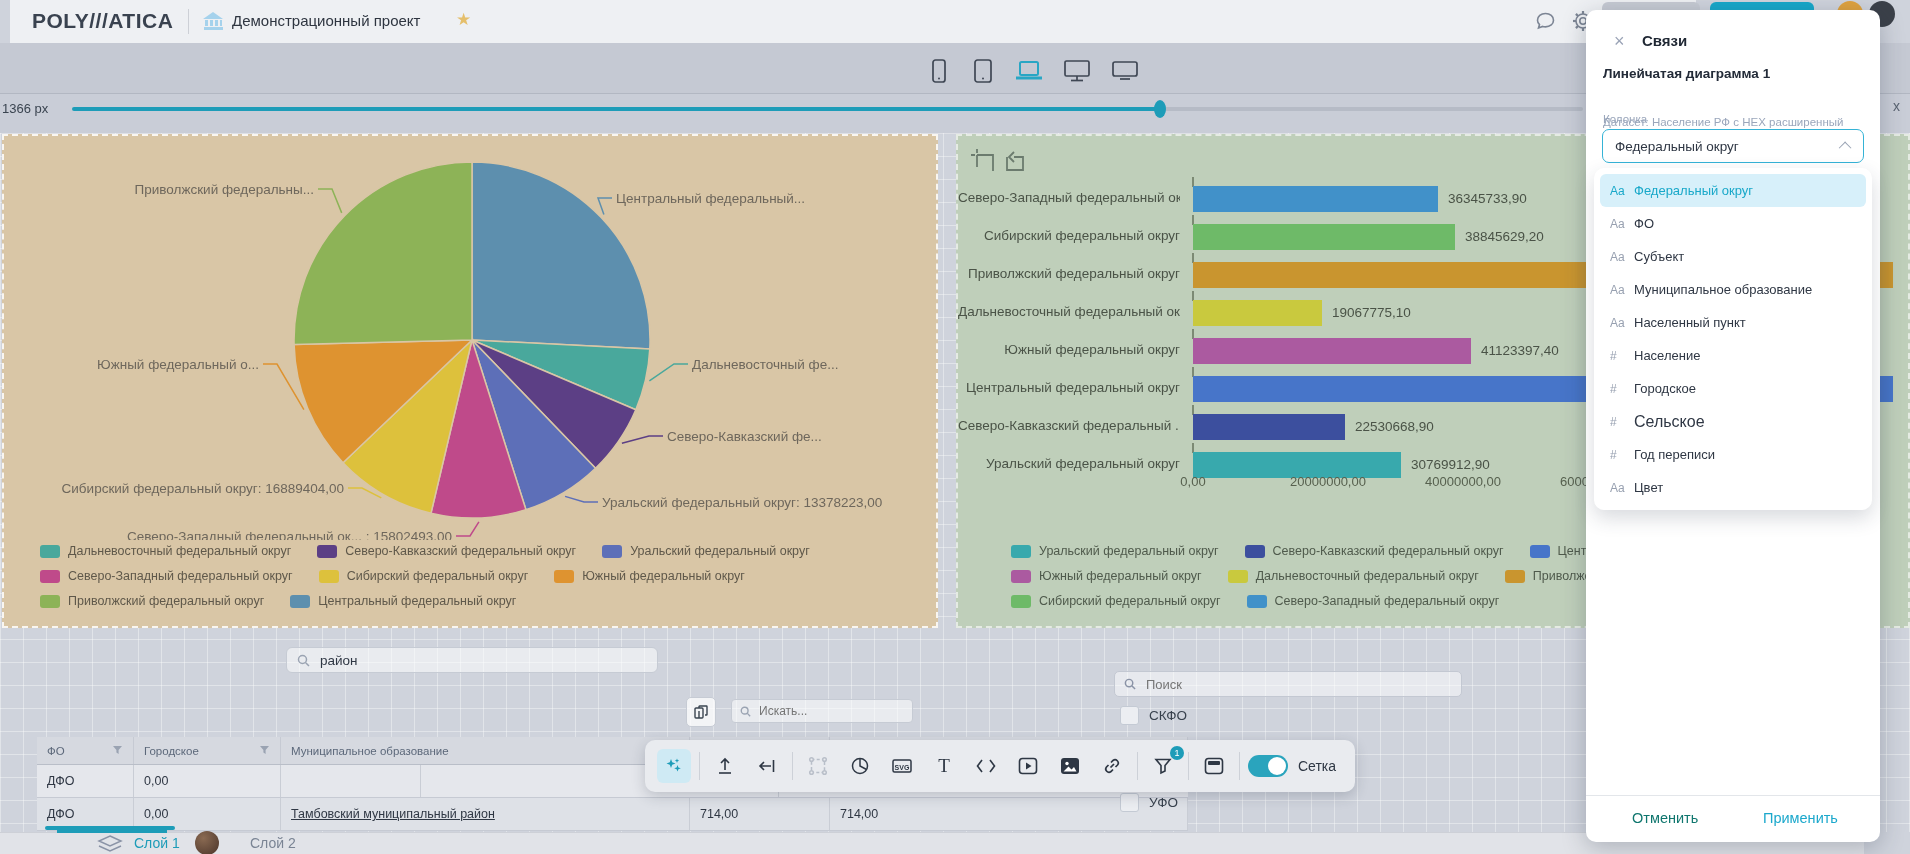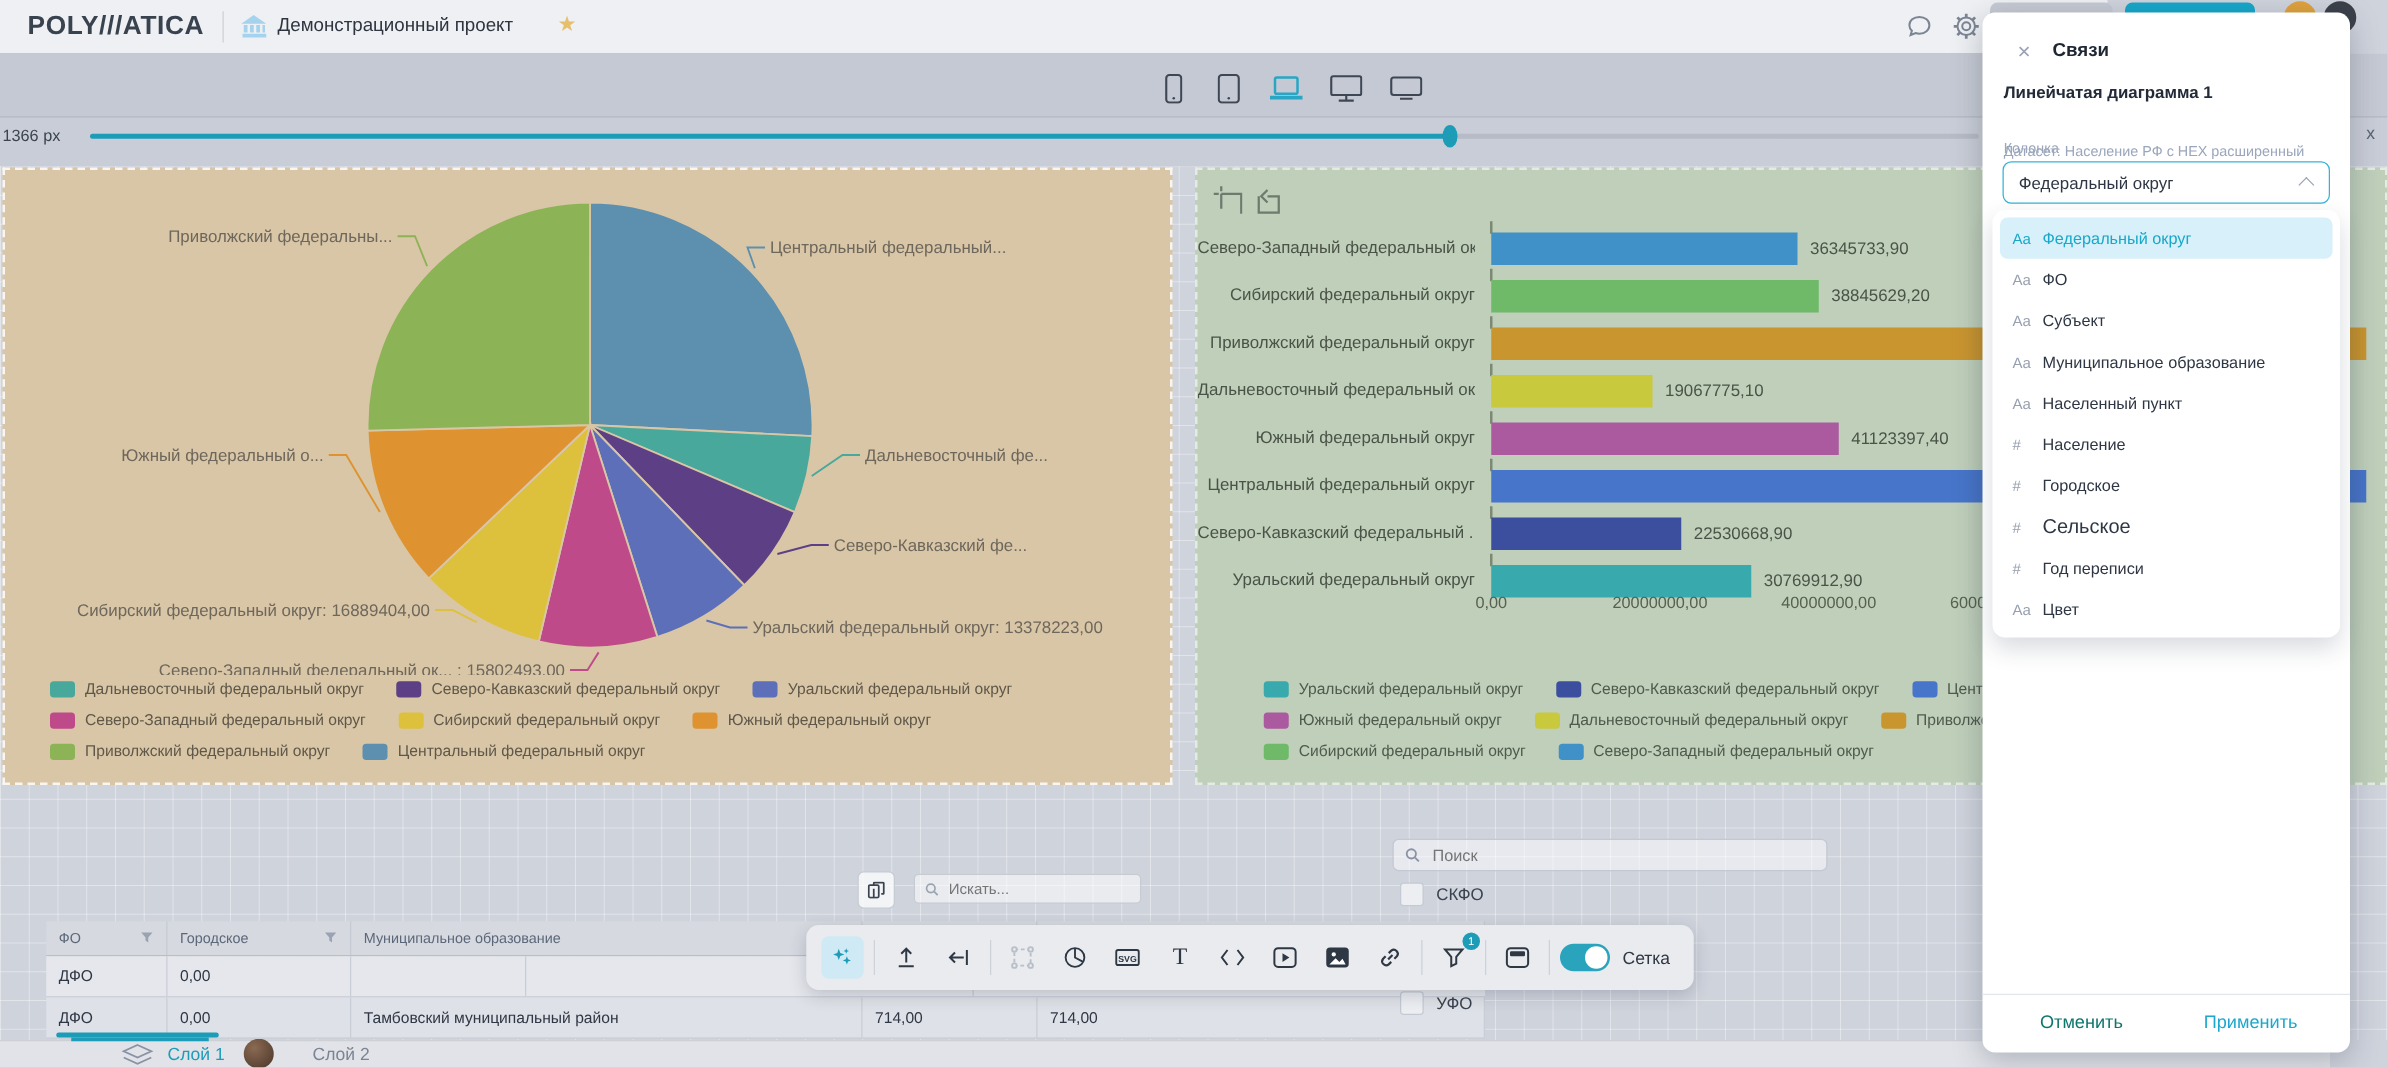--- a/index.html
+++ b/index.html
@@ -9,21 +9,21 @@
   .widget-grid{background-image:linear-gradient(rgba(255,255,255,.22) 1px,transparent 1px),linear-gradient(90deg,rgba(255,255,255,.22) 1px,transparent 1px);background-size:23px 23px;}
   input{font-family:"Liberation Sans",sans-serif;outline:none;}
   .tb-icon{display:flex;align-items:center;justify-content:center;width:34px;height:34px;border-radius:6px;}
   .sep{width:1px;height:28px;background:#cdd1d8;}
 </style>
 </head>
 <body>
 
 <div id="stage">
 
-  <div class="abs" style="left:0;top:0;width:1686px;height:43px;background:#eef0f3;border-bottom:2px solid #be185d;">
+  <div class="abs" style="left:10px;top:0;width:1686px;height:43px;background:#eef0f3;border-bottom:2px solid #be185d;">
     <span class="abs" style="left:22px;top:9px;font-size:21px;font-weight:bold;letter-spacing:.5px;color:#39424f;">POLY///ATICA</span>
     <span class="abs" style="left:178px;top:9px;width:1px;height:25px;background:#cdd0d6;"></span>
     <span class="abs" style="left:192px;top:11px;">
       <svg width="22" height="20" viewBox="0 0 22 20">
           <path d="M11 1 L21 8 H1 Z" fill="#a5d2ec"></path>
           <rect x="3" y="9" width="3" height="6" fill="#a5d2ec"></rect>
           <rect x="8" y="9" width="3" height="6" fill="#a5d2ec"></rect>
           <rect x="13" y="9" width="3" height="6" fill="#a5d2ec"></rect>
           <rect x="18" y="9" width="2" height="6" fill="#a5d2ec"></rect>
           <rect x="2" y="16" width="19" height="3" fill="#a5d2ec"></rect>
@@ -260,20 +260,29 @@
             <span style="font-size: 12.5px; color: rgb(79, 90, 76);">Сибирский федеральный округ</span>
           </span>
           <span style="display: flex; align-items: center; gap: 8px; white-space: nowrap;">
             <span style="display: inline-block; width: 20px; height: 13px; border-radius: 3px; background: rgb(65, 145, 201);"></span>
             <span style="font-size: 12.5px; color: rgb(79, 90, 76);">Северо-Западный федеральный округ</span>
           </span>
         </div>
       </div>
   </div>
 
+  <div class="abs" style="left:286px;top:647px;width:372px;height:26px;background:rgba(255,255,255,.55);border:1px solid #c6cbd4;border-radius:6px;display:flex;align-items:center;gap:8px;padding:0 10px;box-sizing:border-box;z-index:2;">
+    <span style="display:flex;">
+      <svg width="13" height="13" viewBox="0 0 13 13" fill="none" stroke="#9aa3b2" stroke-width="1.5">
+          <circle cx="5.5" cy="5.5" r="4"></circle>
+          <line x1="8.7" y1="8.7" x2="12" y2="12"></line>
+        </svg>
+    </span>
+    <input style="border: none; background: transparent; font-size: 13.5px; color: rgb(47, 55, 68); width: 320px;" value="район">
+  </div>
 
   <div class="abs" style="left:686px;top:697px;width:28px;height:28px;background:rgba(255,255,255,.75);border:1px solid #c6cbd4;border-radius:5px;display:flex;align-items:center;justify-content:center;z-index:2;">
     <svg width="14" height="14" viewBox="0 0 14 14" fill="none" stroke="#3a4450" stroke-width="1.4">
         <rect x="1" y="3" width="8" height="10" rx="1"></rect>
         <path d="M5 3 V1.5 a.5.5 0 0 1 .5-.5 H12.5 a.5.5 0 0 1 .5.5 V9.5 a.5.5 0 0 1-.5.5 H11"></path>
         <line x1="5" y1="6" x2="5" y2="13"></line>
       </svg>
   </div>
   <div class="abs" style="left:731px;top:699px;width:182px;height:24px;background:rgba(255,255,255,.55);border:1px solid #c6cbd4;border-radius:4px;display:flex;align-items:center;gap:6px;padding:0 8px;box-sizing:border-box;z-index:2;">
     <span style="display:flex;">
@@ -315,21 +324,21 @@
       </div>
       <div style="display: flex; height: 32px; background: rgb(229, 231, 236); border-bottom: 1px solid rgb(198, 202, 211);">
         <div style="width: 97px; box-sizing: border-box; border-right: 1px solid rgb(201, 205, 213); display: flex; align-items: center; padding: 0px 10px; font-size: 12.5px; color: rgb(47, 55, 68); white-space: nowrap; overflow: hidden;">ДФО</div>
         <div style="width: 147px; box-sizing: border-box; border-right: 1px solid rgb(201, 205, 213); display: flex; align-items: center; padding: 0px 10px; font-size: 12.5px; color: rgb(47, 55, 68); white-space: nowrap; overflow: hidden;">0,00</div>
         <div style="width: 140px; box-sizing: border-box; border-right: 1px solid rgb(201, 205, 213); display: flex; align-items: center; padding: 0px 10px; font-size: 12.5px; color: rgb(47, 55, 68); white-space: nowrap; overflow: hidden;"></div>
         <div style="width: 358px; box-sizing: border-box; border-right: 1px solid rgb(201, 205, 213); display: flex; align-items: center; padding: 0px 10px; font-size: 12.5px; color: rgb(47, 55, 68); white-space: nowrap; overflow: hidden;"></div>
       </div>
       <div style="display: flex; height: 32px; background: rgb(222, 225, 231); border-bottom: 1px solid rgb(198, 202, 211);">
         <div style="width: 97px; box-sizing: border-box; border-right: 1px solid rgb(201, 205, 213); display: flex; align-items: center; padding: 0px 10px; font-size: 12.5px; color: rgb(47, 55, 68); white-space: nowrap; overflow: hidden;">ДФО</div>
         <div style="width: 147px; box-sizing: border-box; border-right: 1px solid rgb(201, 205, 213); display: flex; align-items: center; padding: 0px 10px; font-size: 12.5px; color: rgb(47, 55, 68); white-space: nowrap; overflow: hidden;">0,00</div>
-        <div style="width: 409px; box-sizing: border-box; border-right: 1px solid rgb(201, 205, 213); display: flex; align-items: center; padding: 0px 10px; font-size: 12.5px; color: rgb(47, 55, 68); white-space: nowrap; overflow: hidden;">Тамбовский муниципальный район</div>
+        <div style="width: 409px; box-sizing: border-box; border-right: 1px solid rgb(201, 205, 213); display: flex; align-items: center; padding: 0px 10px; font-size: 12.5px; color: rgb(47, 55, 68); white-space: nowrap; overflow: hidden; text-decoration: underline;">Тамбовский муниципальный район</div>
         <div style="width: 140px; box-sizing: border-box; border-right: 1px solid rgb(201, 205, 213); display: flex; align-items: center; padding: 0px 10px; font-size: 12.5px; color: rgb(47, 55, 68); white-space: nowrap; overflow: hidden;">714,00</div>
         <div style="width: 358px; box-sizing: border-box; border-right: 1px solid rgb(201, 205, 213); display: flex; align-items: center; padding: 0px 10px; font-size: 12.5px; color: rgb(47, 55, 68); white-space: nowrap; overflow: hidden;">714,00</div>
       </div>
     </div>
   <div class="abs" style="left:45px;top:826px;width:130px;height:4px;background:#1d9cb8;border-radius:2px;z-index:2;"></div>
 
   <div class="abs" style="left:1114px;top:671px;width:348px;height:26px;background:rgba(255,255,255,.5);border:1px solid #c3c8d2;border-radius:5px;display:flex;align-items:center;gap:8px;padding:0 9px;box-sizing:border-box;z-index:1;">
     <span style="display:flex;">
       <svg width="12" height="12" viewBox="0 0 13 13" fill="none" stroke="#8a93a6" stroke-width="1.6">
           <circle cx="5.5" cy="5.5" r="4"></circle>

